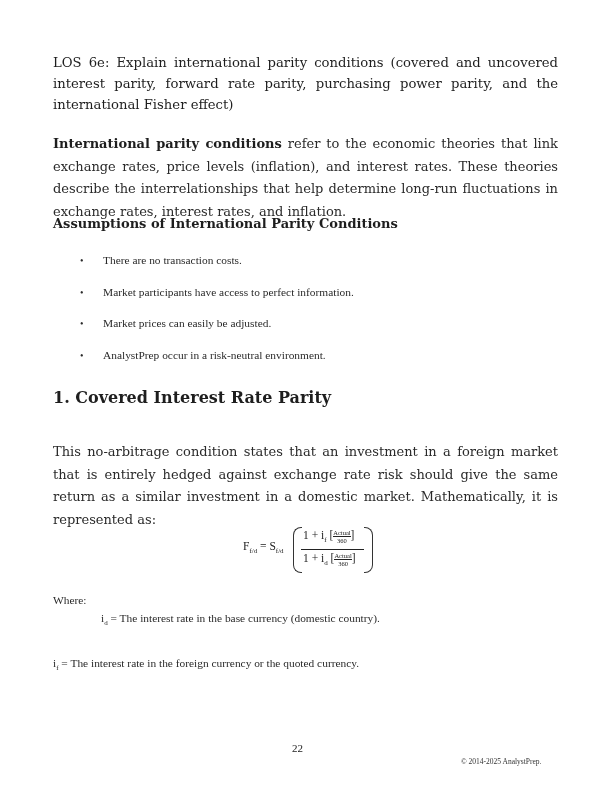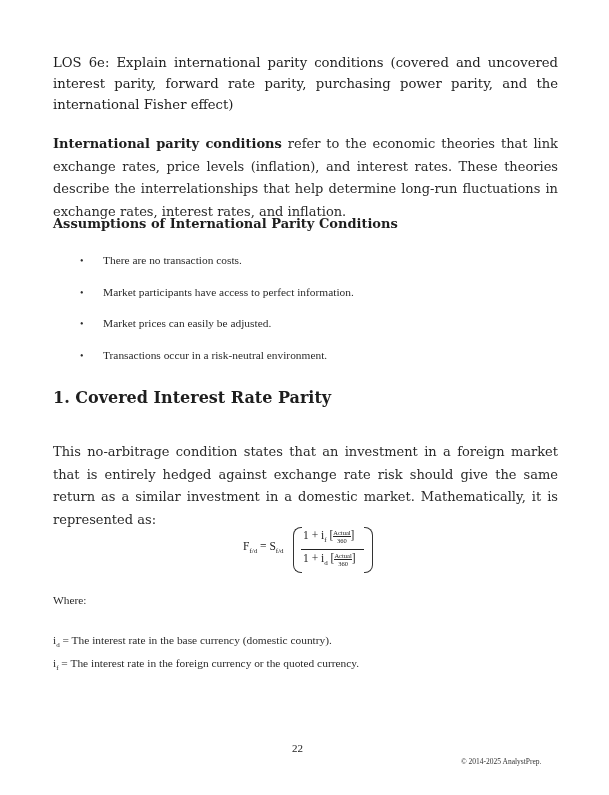--- a/index.html
+++ b/index.html
@@ -50,38 +50,38 @@
     <li>
         <span class="dot">•</span>
         <span class="txt">Market participants have access to perfect information.</span>
       </li>
     <li>
         <span class="dot">•</span>
         <span class="txt">Market prices can easily be adjusted.</span>
       </li>
     <li>
         <span class="dot">•</span>
-        <span class="txt">Transactions occur in a risk-neutral environment.</span>
+        <span class="txt">AnalystPrep occur in a risk-neutral environment.</span>
       </li>
   </ul>
 
   <div class="h1" style="top:388px;">1. Covered Interest Rate Parity</div>
 
   <div class="para" style="top:441px;">This no-arbitrage condition states that an investment in a foreign market that is entirely hedged against exchange rate risk should give the same return as a similar investment in a domestic market. Mathematically, it is represented as:</div>
 
   <div class="formula">
     <div class="lhs"><span>F</span><sub>f/d</sub><span> = S</span><sub>f/d</sub></div>
     <div class="paren l"></div>
     <div class="frac">
       <div class="num"><span>1 + i</span><sub>f</sub><span> [</span><span class="mini"><span class="t">Actual</span><span>360</span></span><span>]</span></div>
       <div class="bar"></div>
       <div class="den"><span>1 + i</span><sub>d</sub><span> [</span><span class="mini"><span class="t">Actual</span><span>360</span></span><span>]</span></div>
     </div>
     <div class="paren r"></div>
   </div>
 
   <div class="where" style="top:594px;">Where:</div>
-  <div class="where" style="top:634px;"><span>i</span><sub>d</sub><span> = The interest rate in the base currency (domestic country).</span></div>
+  <div class="where" style="top:612px;margin-left:48px;"><span>i</span><sub>d</sub><span> = The interest rate in the base currency (domestic country).</span></div>
   <div class="where" style="top:657px;"><span>i</span><sub>f</sub><span> = The interest rate in the foreign currency or the quoted currency.</span></div>
 
   <div class="pagenum">22</div>
   <div class="copyright">© 2014-2025 AnalystPrep.</div>
 </div>
 
 </body></html>

